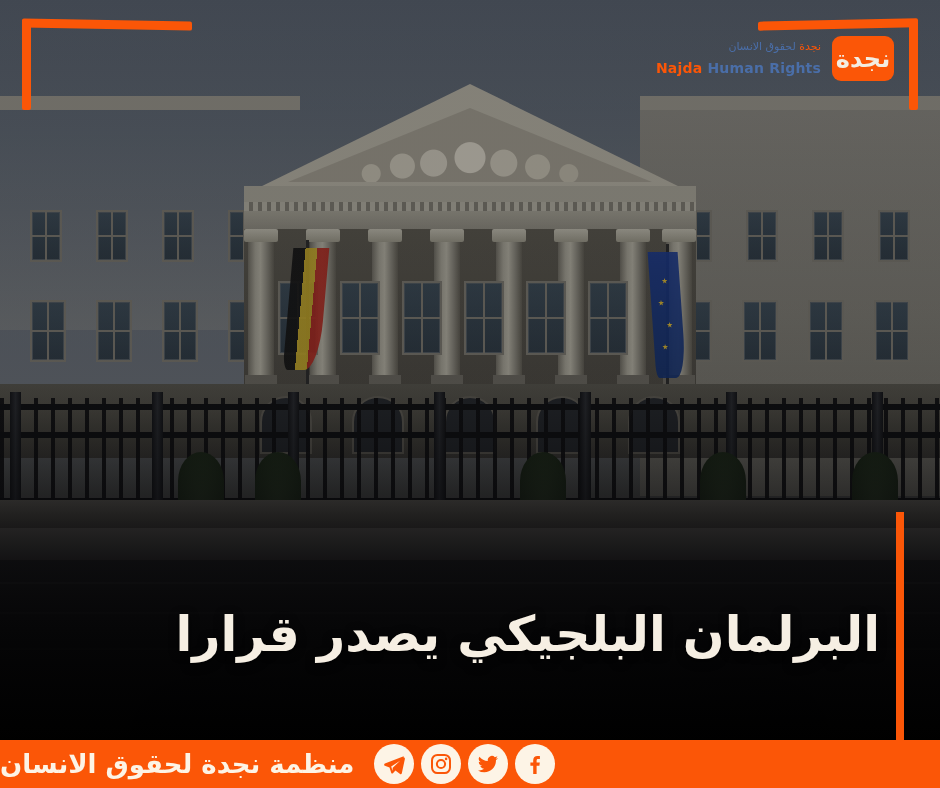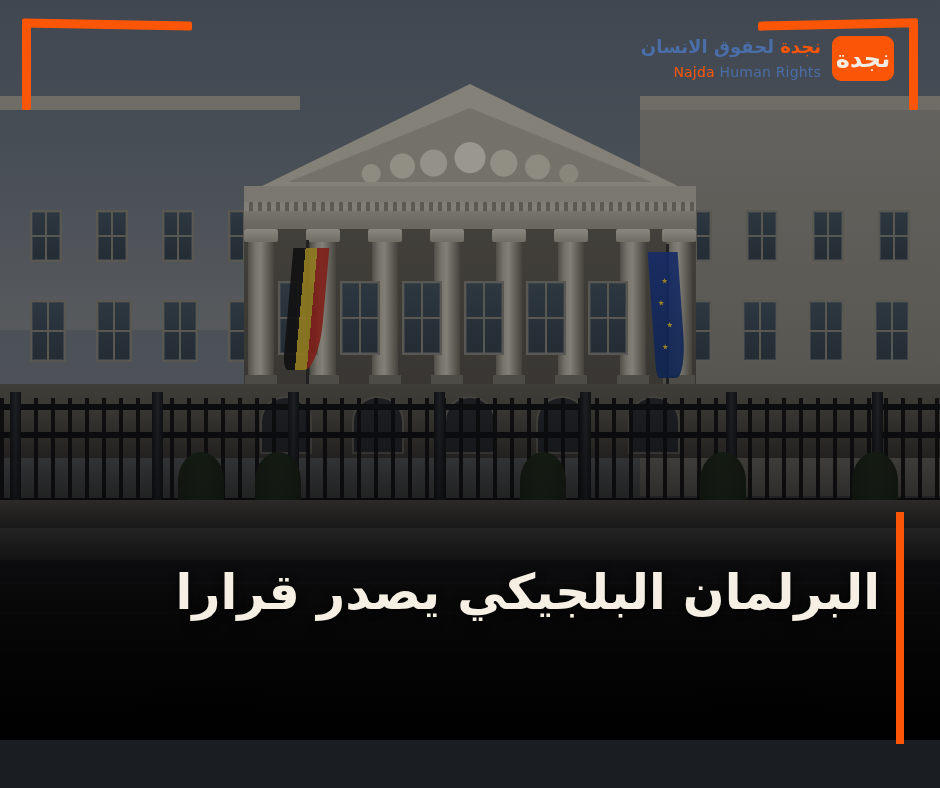--- a/index.html
+++ b/index.html
@@ -256,41 +256,41 @@
     width:62px; height:45px; border-radius:9px;
     background:#fb5607;
     display:flex; align-items:center; justify-content:center;
   }
   .logo-mark span{
     color:#f3ece1; font-size:24px; font-weight:700; line-height:1;
     letter-spacing:-.5px;
   }
   .logo-text{ text-align:right; line-height:1.22; }
   .logo-ar{
-    font-size:18px; font-weight:700; color:#4a6ea8; white-space:nowrap;
+    font-size:11px; font-weight:400; color:#4a6ea8; white-space:nowrap;
   }
   .logo-ar .hl{ color:#fb5607; }
   .logo-en{
-    font-size:14px; font-weight:400; color:#4a6ea8;
+    font-size:14px; font-weight:700; color:#4a6ea8;
     letter-spacing:.2px; white-space:nowrap; margin-top:6px;
   }
   .logo-en .hl{ color:#fb5607; }
 
   
   .headline{
     position:absolute; right:60px; left:70px; top:563px;
     text-align:right; direction:rtl;
     color:#f6efe3;
     font-size:49px;
     font-weight:700;
     line-height:1.22;
     letter-spacing:-.5px;
     text-shadow:0 2px 10px rgba(0,0,0,.75);
   }
-  .headline .ln{ display:block; white-space:nowrap; }
+  .headline .ln{ display:block; white-space:nowrap;margin-top:42px; }
 
   
   .bottombar{
     position:absolute; left:0; right:0; bottom:0; height:48px;
     background:#fb5607;
     display:flex; align-items:center; justify-content:flex-end;
     padding:0 14px 0 0;
     gap:14px;
     direction:rtl;
   }
@@ -427,14 +427,48 @@
     <div class="logo-text">
       <div class="logo-ar"><span class="hl">نجدة</span><span> لحقوق الانسان</span></div>
       <div class="logo-en"><span class="hl">Najda</span><span> Human Rights</span></div>
     </div>
   </div>
 
   <div class="headline">
     <span class="ln">البرلمان البلجيكي يصدر قرارا</span>
   </div>
 
+  <div class="bottombar">
+
+    <div class="bb-socials">
+
+      <a class="soc" href="#">
+        <svg width="24" height="24" viewBox="0 0 24 24" aria-hidden="true">
+          <path fill="#fb5607" d="M13.6 22v-8.2h2.8l.42-3.2H13.6V8.54c0-.93.26-1.56 1.58-1.56h1.72V4.12A22.6 22.6 0 0 0 14.4 4c-2.5 0-4.2 1.52-4.2 4.32v2.28H7.4v3.2h2.8V22h3.4z"></path>
+        </svg>
+      </a>
+
+      <a class="soc" href="#">
+        <svg width="24" height="24" viewBox="0 0 24 24" aria-hidden="true">
+          <path fill="#fb5607" d="M22 5.9c-.74.33-1.53.55-2.36.65a4.1 4.1 0 0 0 1.8-2.27c-.79.47-1.67.81-2.6 1a4.1 4.1 0 0 0-7 3.74A11.64 11.64 0 0 1 3.4 4.74a4.1 4.1 0 0 0 1.27 5.48 4.07 4.07 0 0 1-1.86-.51v.05a4.1 4.1 0 0 0 3.29 4.02 4.1 4.1 0 0 1-1.85.07 4.1 4.1 0 0 0 3.83 2.85A8.23 8.23 0 0 1 2 18.4a11.6 11.6 0 0 0 6.29 1.84c7.55 0 11.68-6.25 11.68-11.67l-.01-.53A8.3 8.3 0 0 0 22 5.9z"></path>
+        </svg>
+      </a>
+
+      <a class="soc" href="#">
+        <svg width="24" height="24" viewBox="0 0 24 24" aria-hidden="true">
+          <rect x="3" y="3" width="18" height="18" rx="5.4" fill="none" stroke="#fb5607" stroke-width="2"></rect>
+          <circle cx="12" cy="12" r="4.1" fill="none" stroke="#fb5607" stroke-width="2"></circle>
+          <circle cx="17.1" cy="6.9" r="1.3" fill="#fb5607"></circle>
+        </svg>
+      </a>
+
+      <a class="soc" href="#">
+        <svg width="24" height="24" viewBox="0 0 24 24" aria-hidden="true">
+          <path fill="#fb5607" d="M21.7 4.3 2.9 11.55c-1.02.4-1.01 1.85.02 2.23l4.6 1.72 1.78 5.4c.23.7 1.12.9 1.62.36l2.54-2.72 4.63 3.4c.64.47 1.56.12 1.73-.66l3.07-14.3c.2-.9-.7-1.66-1.19-1.47zM9.2 14.52l8.9-5.76-7.35 6.9-.27 3.16-1.28-4.3z"></path>
+        </svg>
+      </a>
+
+    </div>
+
+    <div class="bb-text">منظمة نجدة لحقوق الانسان</div>
+  </div>
 
 </div>
 
 </body></html>

